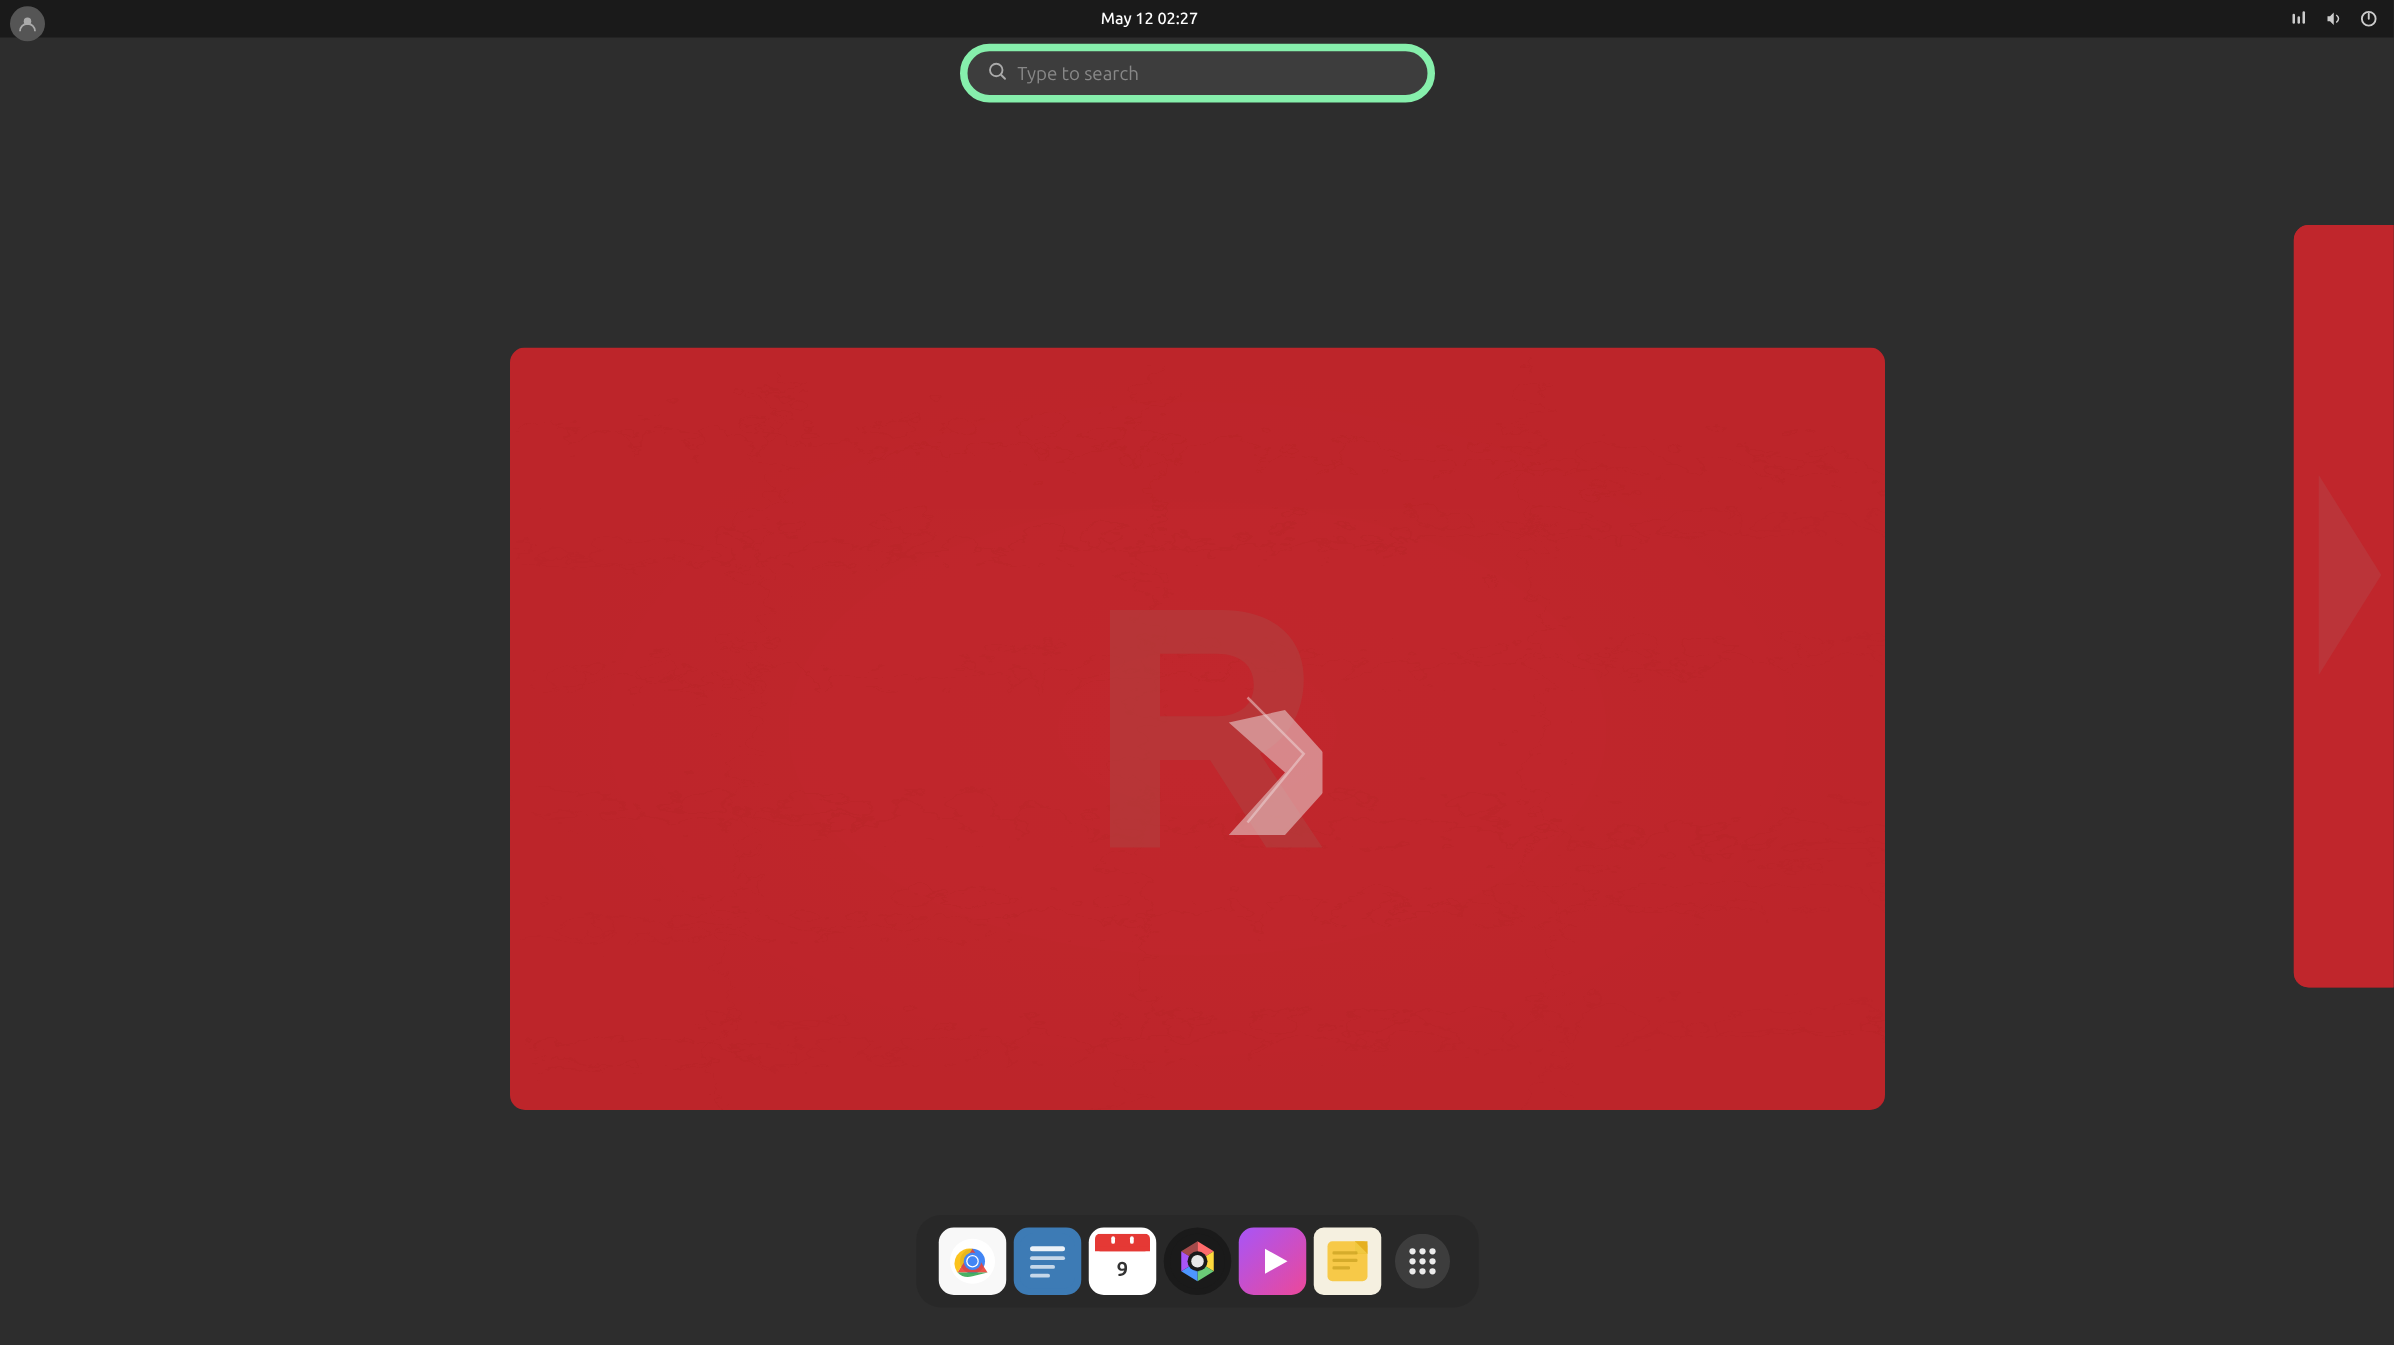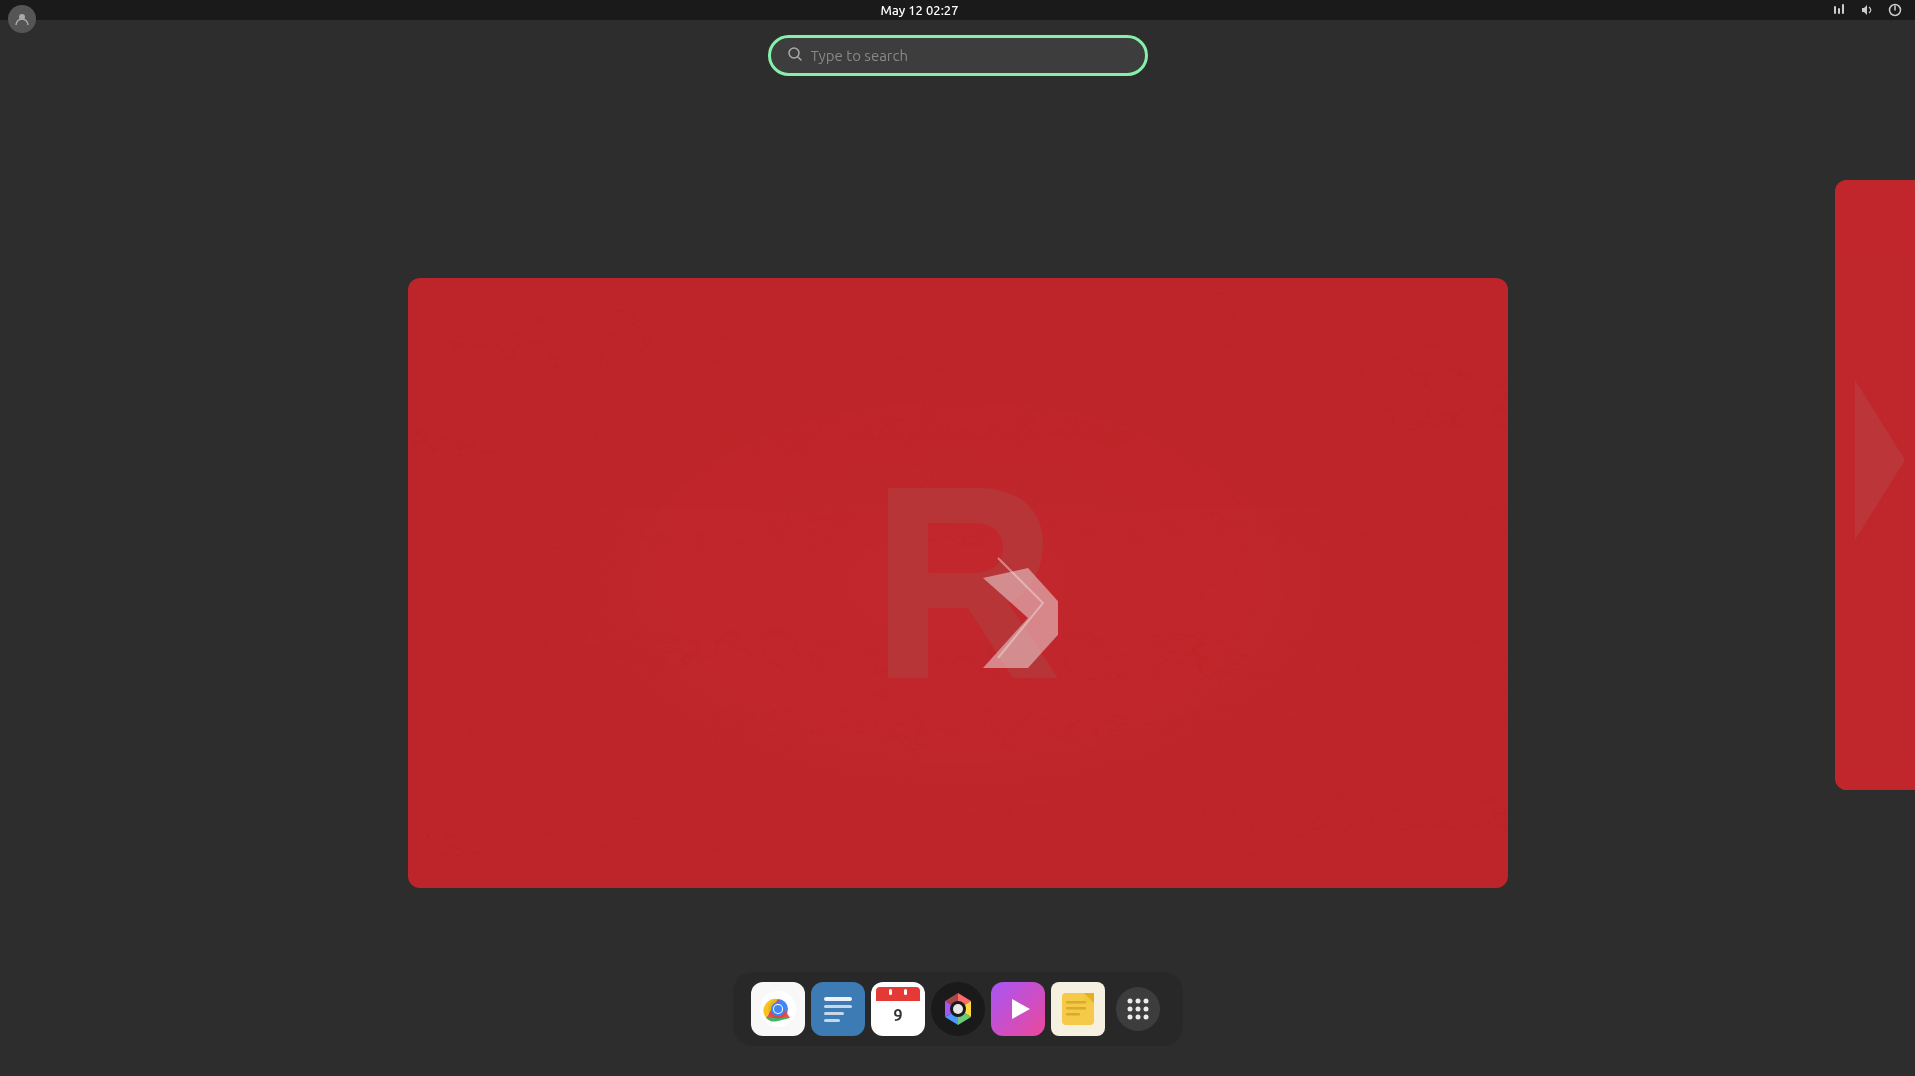--- a/index.html
+++ b/index.html
@@ -12,21 +12,21 @@
       overflow: hidden;
       position: relative;
     }
 
     
     .top-bar {
       position: absolute;
       top: 0;
       left: 0;
       right: 0;
-      height: 20px;
+      height: 30px;
       background: #1a1a1a;
       display: flex;
       align-items: center;
       justify-content: space-between;
       padding: 3px 10px;
       z-index: 100;
     }
 
     .top-bar-left {
       display: flex;
@@ -69,21 +69,21 @@
       left: 50%;
       transform: translateX(-50%);
       z-index: 100;
       width: 380px;
     }
 
     .search-bar {
       display: flex;
       align-items: center;
       background: #3d3d3d;
-      border: 3px solid #86efac;
+      border: 6px solid #86efac;
       border-radius: 24px;
       padding: 8px 16px;
       gap: 8px;
       width: 100%;
     }
 
     .search-bar input {
       background: transparent;
       border: none;
       outline: none;

